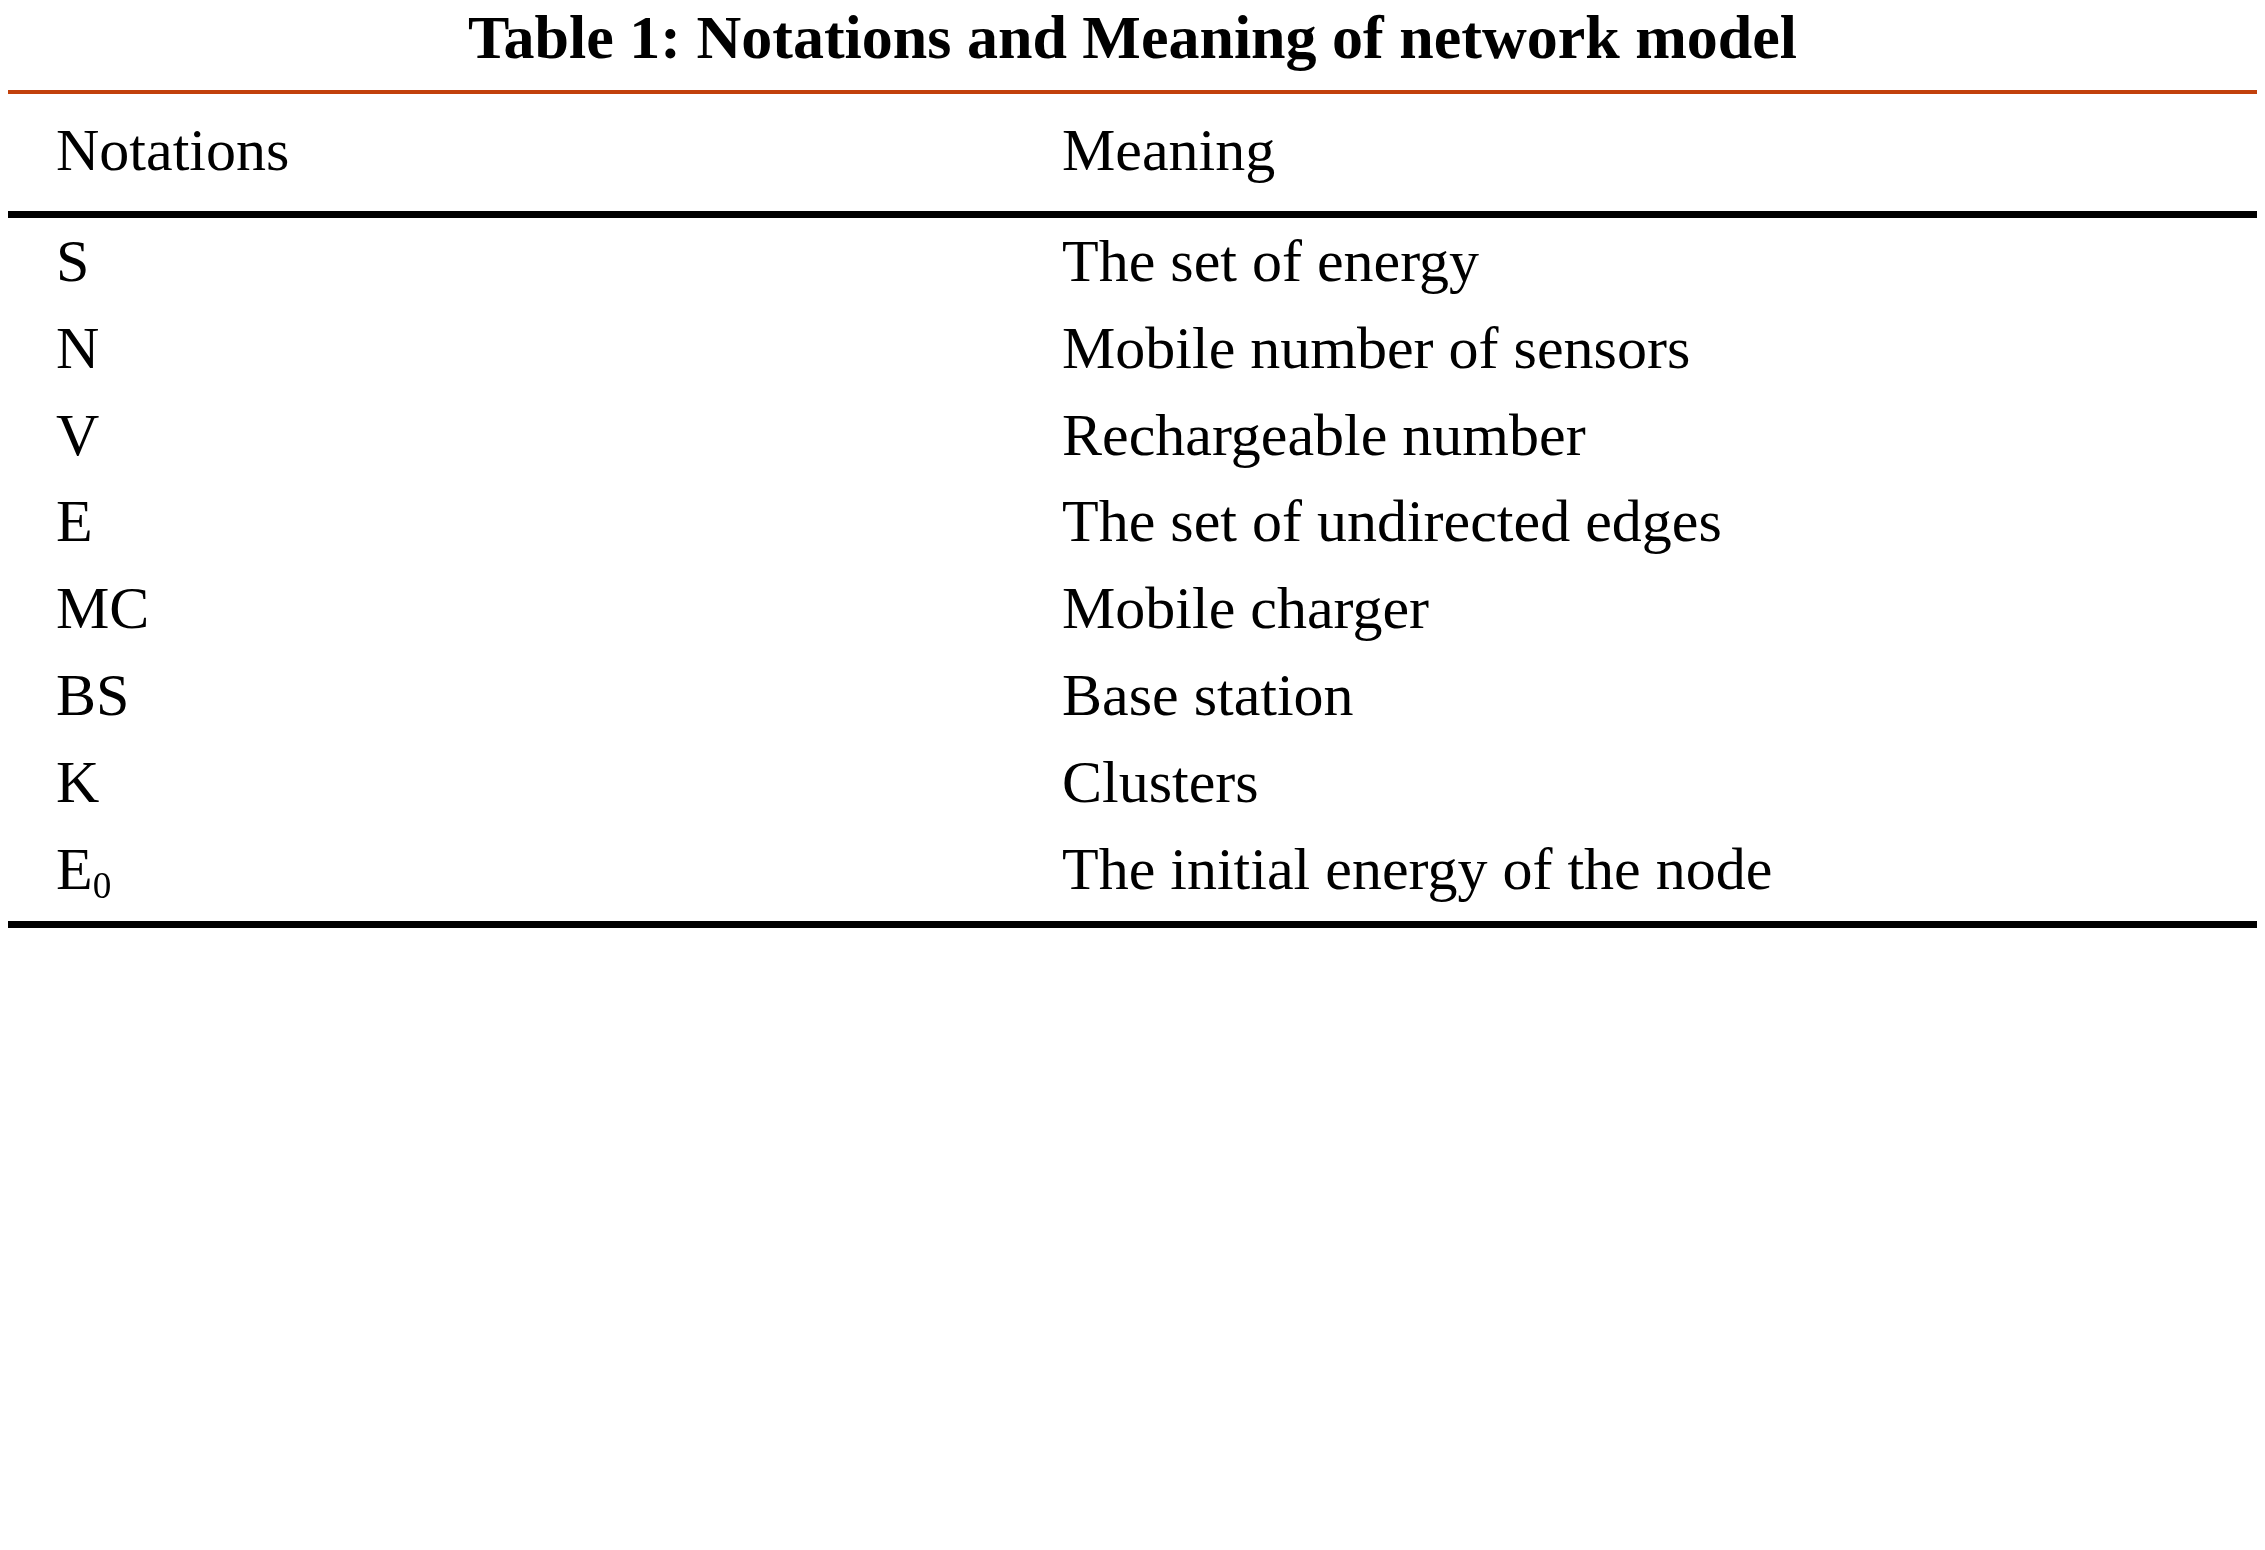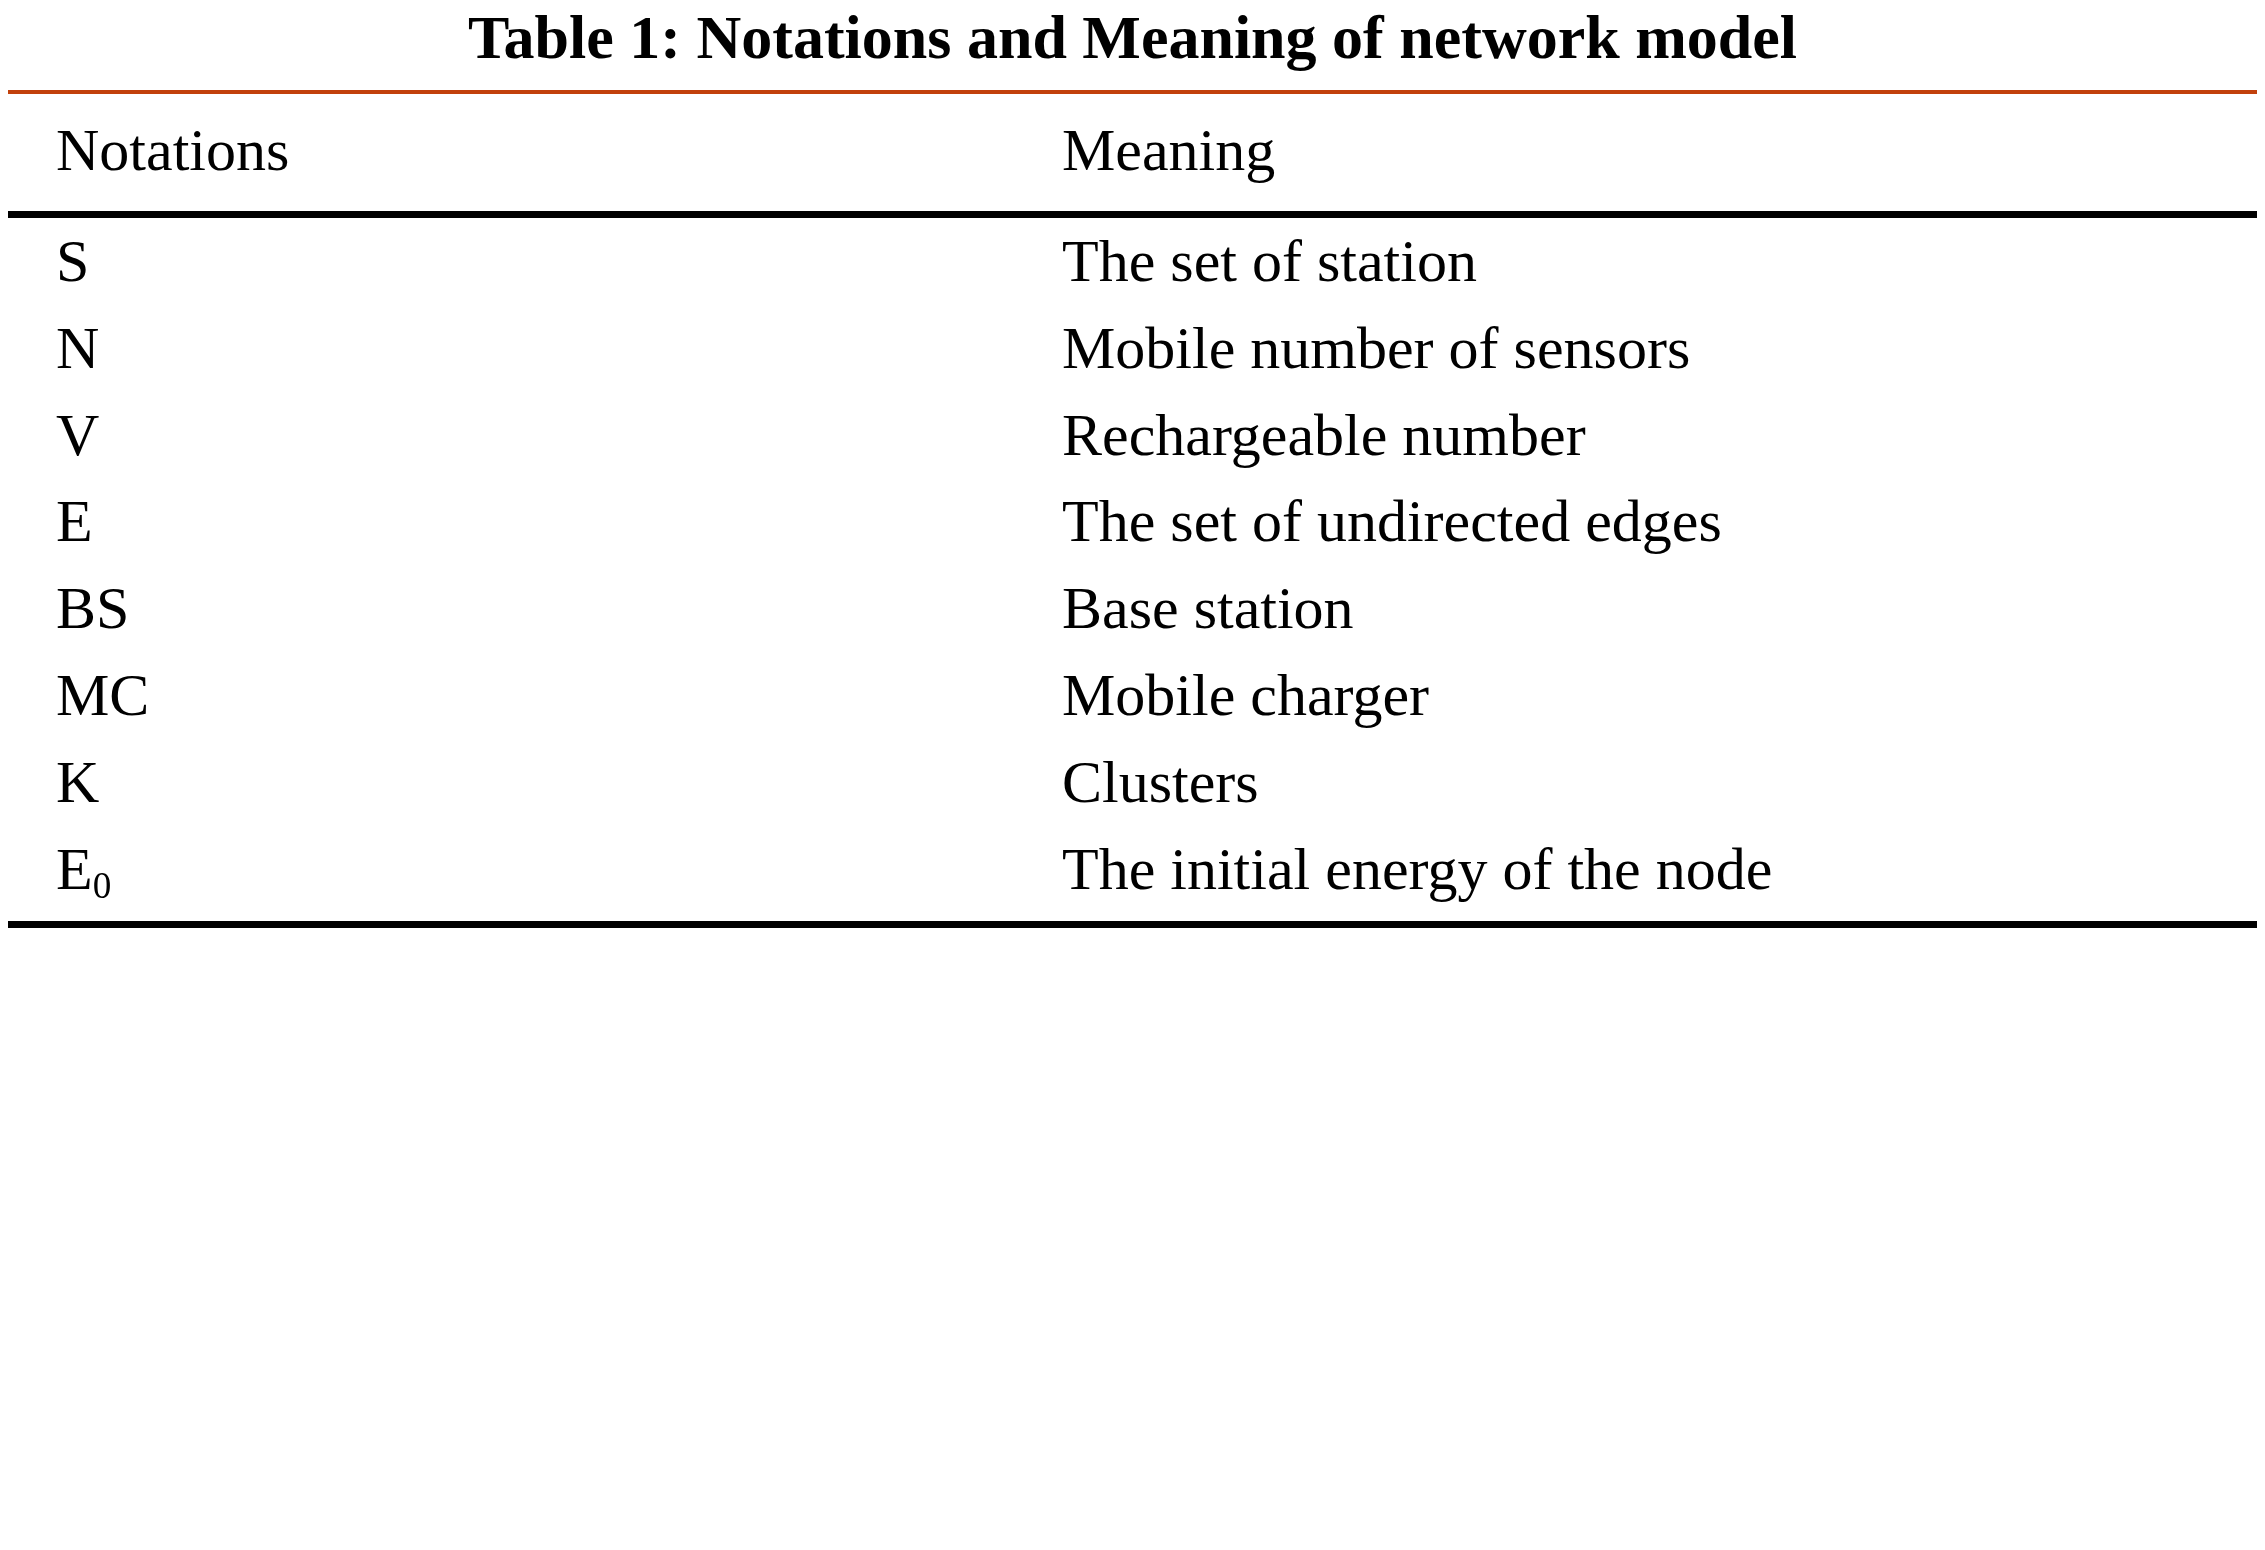--- a/index.html
+++ b/index.html
@@ -92,41 +92,41 @@
     </colgroup>
     <thead>
       <tr>
         <th class="col1">Notations</th>
         <th class="col2">Meaning</th>
       </tr>
     </thead>
     <tbody>
       <tr>
         <td class="col1"><span>S</span></td>
-        <td class="col2">The set of station</td>
+        <td class="col2">The set of energy</td>
       </tr>
       <tr>
         <td class="col1"><span>N</span></td>
         <td class="col2">Mobile number of sensors</td>
       </tr>
       <tr>
         <td class="col1"><span>V</span></td>
         <td class="col2">Rechargeable number</td>
       </tr>
       <tr>
         <td class="col1"><span>E</span></td>
         <td class="col2">The set of undirected edges</td>
       </tr>
       <tr>
+        <td class="col1"><span>MC</span></td>
+        <td class="col2">Mobile charger</td>
+      </tr>
+      <tr>
         <td class="col1"><span>BS</span></td>
         <td class="col2">Base station</td>
-      </tr>
-      <tr>
-        <td class="col1"><span>MC</span></td>
-        <td class="col2">Mobile charger</td>
       </tr>
       <tr>
         <td class="col1"><span>K</span></td>
         <td class="col2">Clusters</td>
       </tr>
       <tr>
         <td class="col1"><span>E</span><sub>0</sub></td>
         <td class="col2">The initial energy of the node</td>
       </tr>
     </tbody>

